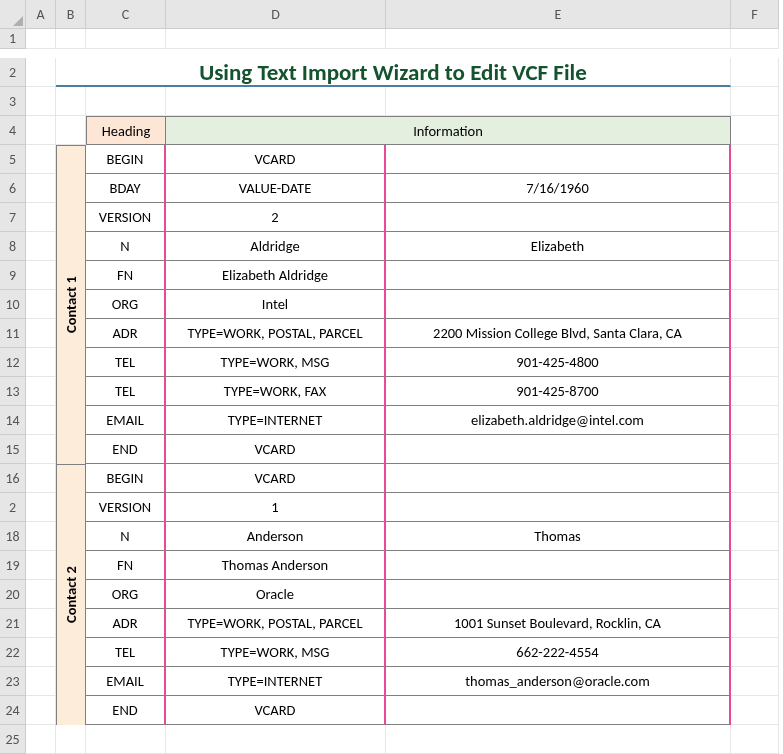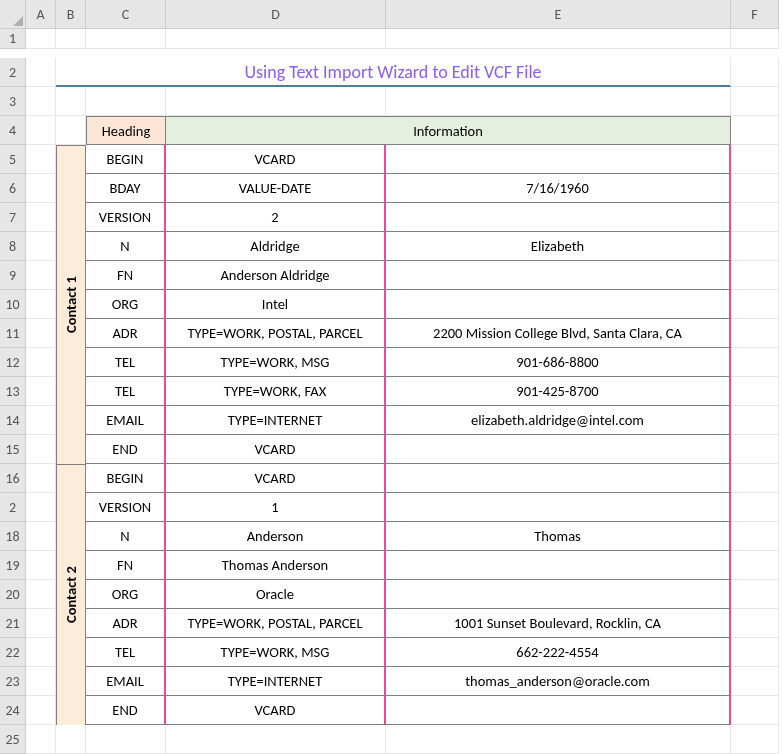--- a/index.html
+++ b/index.html
@@ -45,23 +45,23 @@
     border-bottom: 1px solid #e6e6e6;
     display: flex;
     align-items: center;
     justify-content: center;
     padding: 0 4px;
     overflow: hidden;
     white-space: nowrap;
   }
   .title {
     grid-column: 3 / 7;
-    color: #8b5cf6;
-    font-size: 18px;
-    font-weight: normal;
+    color: #14532d;
+    font-size: 23px;
+    font-weight: bold;
     justify-content: center;
     border-bottom: 2px solid #4a7ea3 !important;
     border-right: 1px solid #e6e6e6;
   }
   .hdr-heading {
     background: #fde6d6;
     font-weight: normal;
     border: 1px solid #7f7f7f;
   }
   .hdr-info {
@@ -149,21 +149,21 @@
   <div class="rowhdr">8</div>
   <div class="cell"></div>
   <div class="cell data">N</div>
   <div class="cell data">Aldridge</div>
   <div class="cell data">Elizabeth</div>
   <div class="cell"></div>
 
   <div class="rowhdr">9</div>
   <div class="cell"></div>
   <div class="cell data">FN</div>
-  <div class="cell data">Anderson Aldridge</div>
+  <div class="cell data">Elizabeth Aldridge</div>
   <div class="cell data"></div>
   <div class="cell"></div>
 
   <div class="rowhdr">10</div>
   <div class="cell"></div>
   <div class="cell data">ORG</div>
   <div class="cell data">Intel</div>
   <div class="cell data"></div>
   <div class="cell"></div>
 
@@ -171,21 +171,21 @@
   <div class="cell"></div>
   <div class="cell data">ADR</div>
   <div class="cell data">TYPE=WORK, POSTAL, PARCEL</div>
   <div class="cell data">2200 Mission College Blvd, Santa Clara, CA</div>
   <div class="cell"></div>
 
   <div class="rowhdr">12</div>
   <div class="cell"></div>
   <div class="cell data">TEL</div>
   <div class="cell data">TYPE=WORK, MSG</div>
-  <div class="cell data">901-686-8800</div>
+  <div class="cell data">901-425-4800</div>
   <div class="cell"></div>
 
   <div class="rowhdr">13</div>
   <div class="cell"></div>
   <div class="cell data">TEL</div>
   <div class="cell data">TYPE=WORK, FAX</div>
   <div class="cell data">901-425-8700</div>
   <div class="cell"></div>
 
   <div class="rowhdr">14</div>

